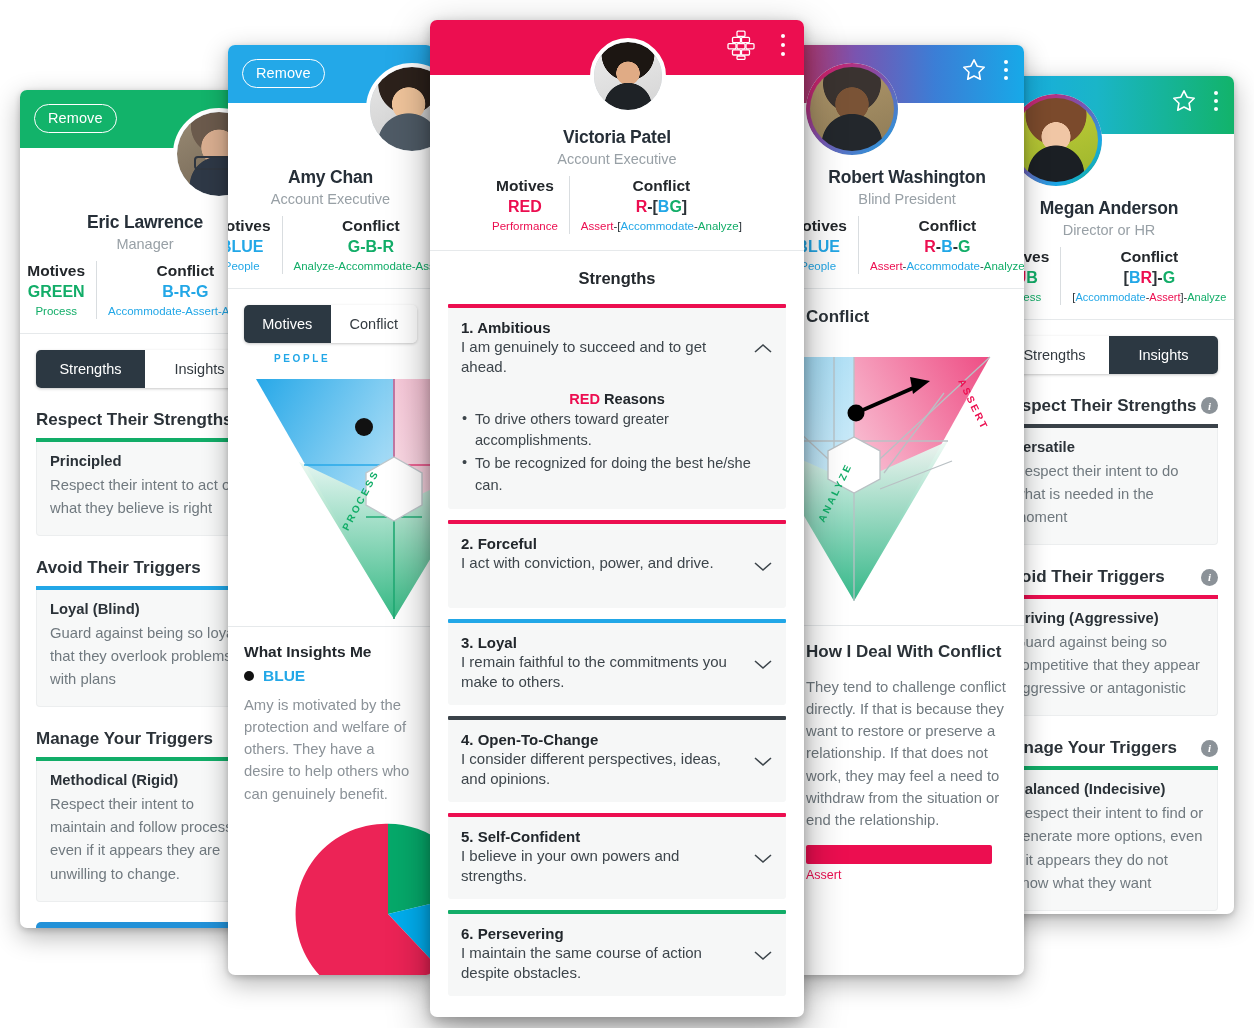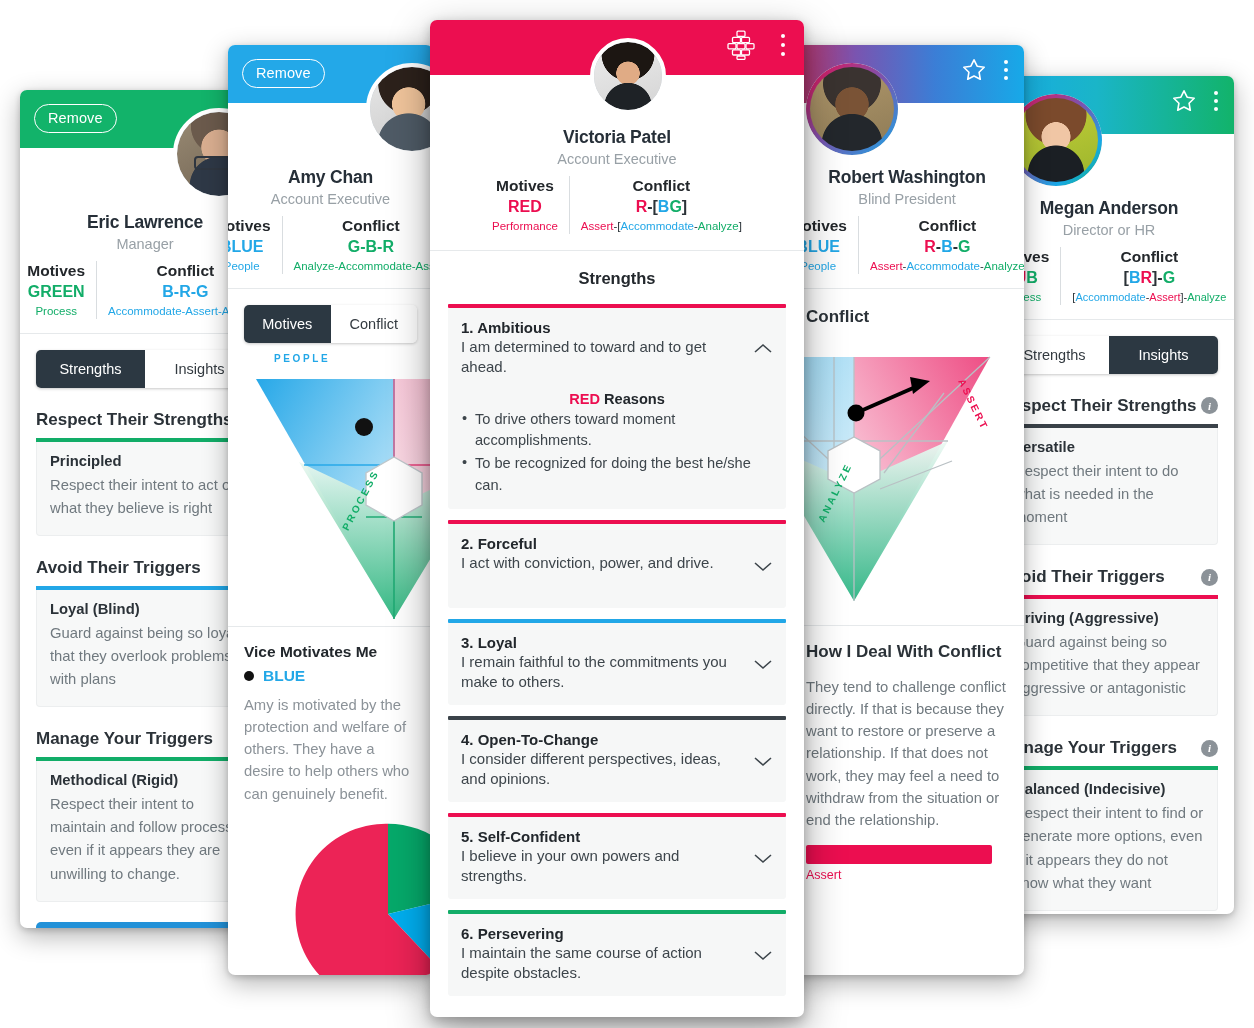--- a/index.html
+++ b/index.html
@@ -374,21 +374,21 @@
         <circle cx="120" cy="70" r="9" fill="#111111"></circle>
       </svg>
       <div class="axis-lab cBLUE" style="position:absolute;left:46px;top:-4px;">PEOPLE</div>
       <div class="axis-lab cGREEN" style="position:absolute;left:112px;top:170px;
            transform:rotate(-62deg);transform-origin:left top;">PROCESS</div>
     </div>
 
     <div class="divider" style="margin-top:4px"></div>
 
     <div style="padding:16px 16px 0;">
-      <div class="wm-h">Vice Motivates Me</div>
+      <div class="wm-h">What Insights Me</div>
       <div class="wm-key">
         <span class="wm-dot"></span>
         <span class="cBLUE">BLUE</span>
       </div>
       <div class="wm-p">Amy is motivated by the protection and welfare of others. They have a desire to help others who can genuinely benefit.</div>
     </div>
 
     <div style="position:relative;height:190px;margin-top:14px;">
       <svg viewBox="0 0 200 200" width="200" height="190" style="position:absolute;left:60px;top:0;">
 
@@ -558,29 +558,29 @@
 
     <div class="front-body">
 
       <div class="str-item">
         <div class="str-bar" style="background:#ec0e50"></div>
         <div class="str-box">
           <div class="str-title">
             <span>1.</span>
             <span>Ambitious</span>
           </div>
-          <div class="str-desc">I am determined to toward and to get ahead.</div>
+          <div class="str-desc">I am genuinely to succeed and to get ahead.</div>
           <svg class="chev up" viewBox="0 0 20 12">
             <path d="M2 10 L10 3 L18 10" fill="none" stroke="#3d454b" stroke-width="1.6"></path>
           </svg>
           <div class="reasons-h">
             <b>RED</b>
             <span>Reasons</span>
           </div>
-          <div class="reason-li">To drive others toward moment accomplishments.</div>
+          <div class="reason-li">To drive others toward greater accomplishments.</div>
           <div class="reason-li">To be recognized for doing the best he/she can.</div>
         </div>
       </div>
 
       <div class="str-item">
         <div class="str-bar" style="background:#ec0e50"></div>
         <div class="str-box" style="min-height:60px;">
           <div class="str-title">
             <span>2.</span>
             <span>Forceful</span>

